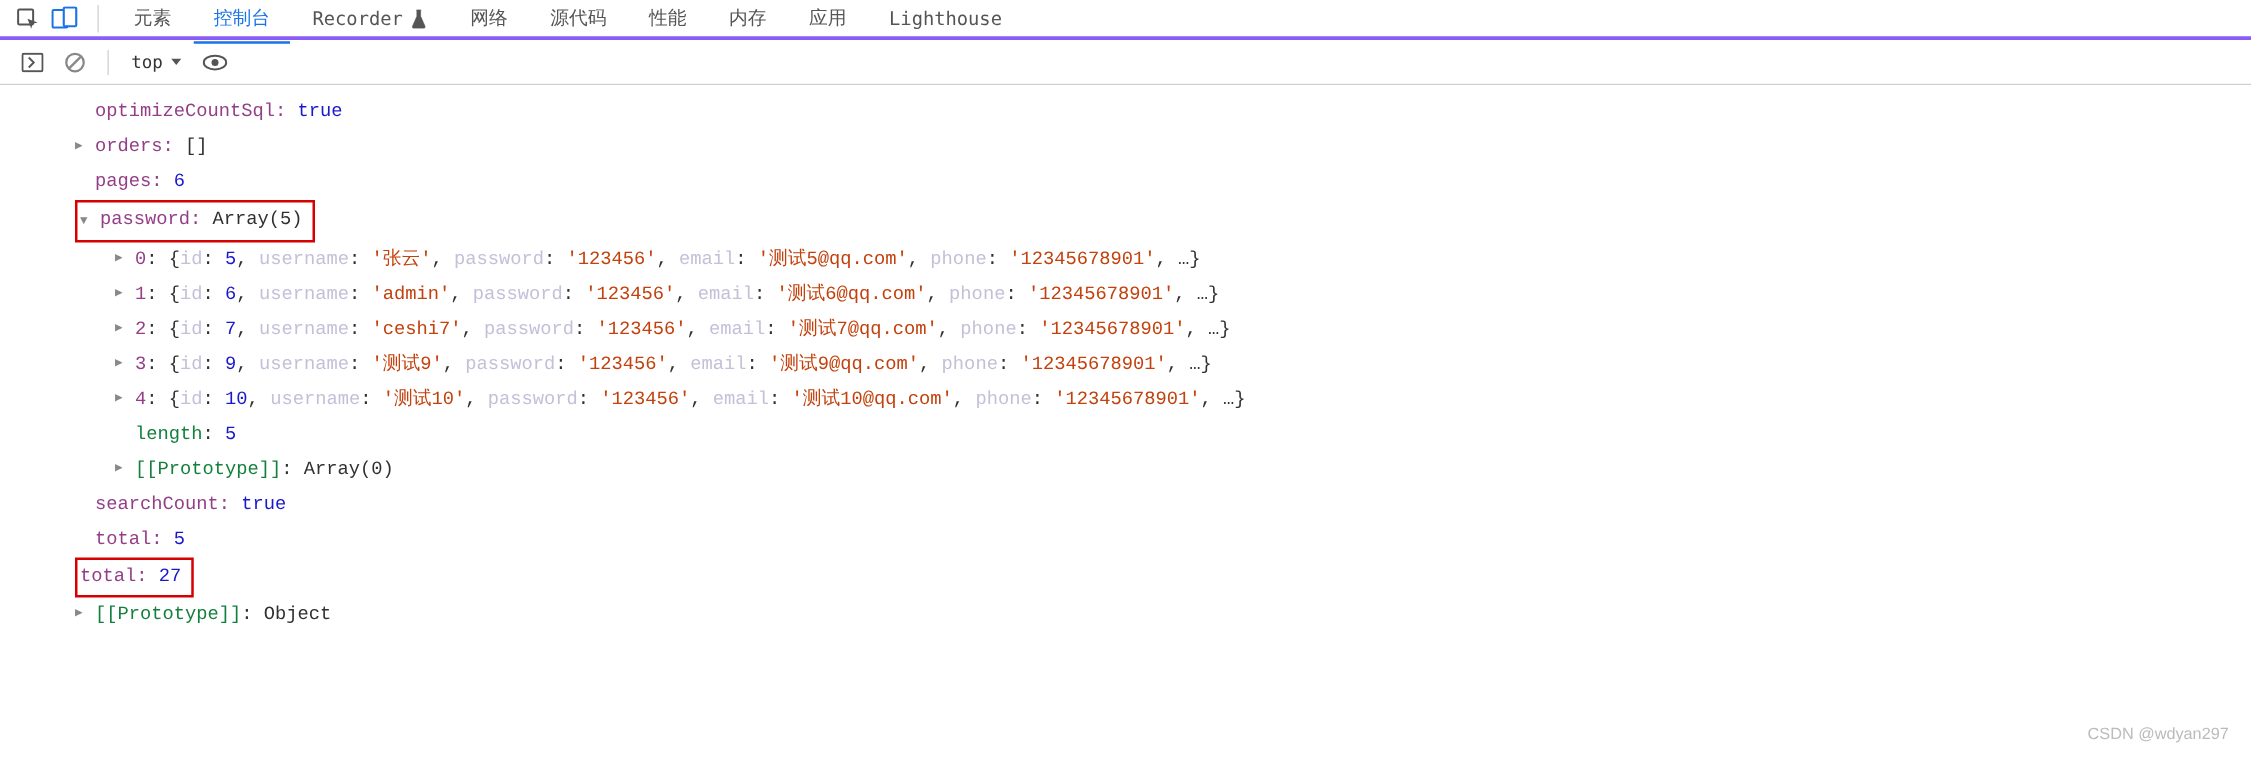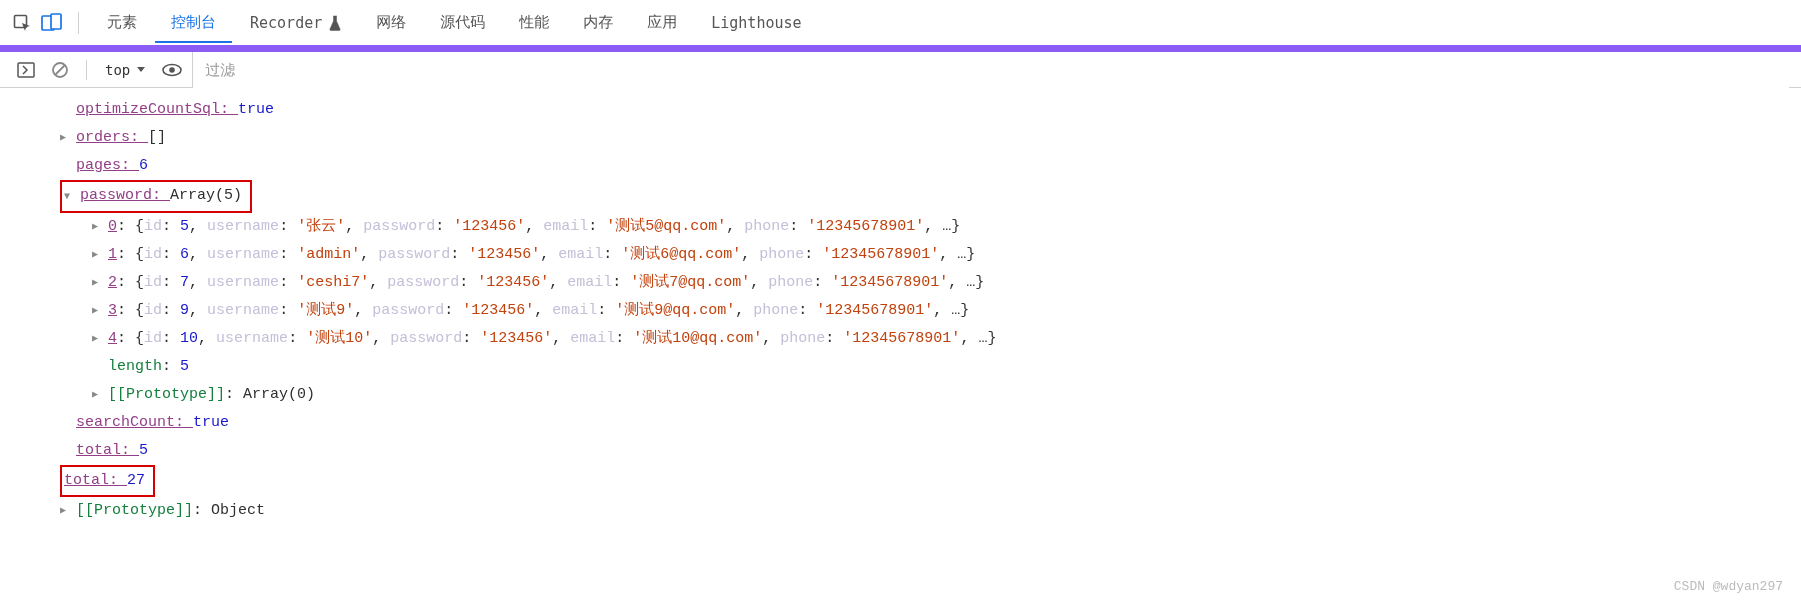--- a/index.html
+++ b/index.html
@@ -7,22 +7,22 @@
       font-family: -apple-system, "Segoe UI", "Microsoft YaHei", "PingFang SC", Consolas, monospace;
       font-size: 14px;
       background: #fff;
       width: 1801px;
       height: 606px;
       overflow: hidden;
     }
     .tabbar {
       display: flex;
       align-items: center;
-      height: 52px;
-      border-bottom: 7px solid #8b5cf6;
+      height: 32px;
+      border-bottom: 3px solid #8b5cf6;
       padding: 14px 8px;
       gap: 2px;
     }
     .tabbar .divider {
       width: 1px;
       height: 22px;
       background: #d0d0d0;
       margin: 0 10px;
     }
     .icon-btn {
@@ -100,34 +100,34 @@
       display: inline-block;
       width: 14px;
       textAlign: center;
       color: #888;
       margin-right: 2px;
       font-size: 10px;
       cursor: pointer;
     }
     .arrow.down { transform: none; }
     .noarrow { display:inline-block; width:16px; }
-    .key { color: #933e87; text-decoration: underline; }
+    .key { color: #933e87; }
     .faint { color: #15803d; }
     .faintkey { color: #c5bfd8; }
     .num { color: #1818cc; }
     .str { color: #c2410c; }
     .plain { color: #303030; }
     .redbox { border: 2.5px solid #d60000; padding: 0px 8px 0px 2px; }
     .watermark {
       position: absolute;
       right: 18px;
       bottom: 12px;
       font-size: 13px;
       color: #bbb;
-      font-family: Liberation Mono, monospace;
+      font-family: Liberation Sans, sans-serif;
     }
     svg { display: block; }
   </style>
 </head>
 <body>
 
 <div class="tabbar">
   <div class="icon-btn">
     <svg width="20" height="20" viewBox="0 0 20 20">
         <rect x="2.5" y="2.5" width="12" height="12" rx="1" fill="none" stroke="#555" stroke-width="1.6"></rect>
@@ -180,21 +180,20 @@
           <path d="M1 1 L5 6 L9 1" fill="#555"></path>
         </svg>
       </span>
   </div>
   <div class="icon-btn">
     <svg width="20" height="14" viewBox="0 0 20 14">
         <ellipse cx="10" cy="7" rx="9" ry="5.5" fill="none" stroke="#555" stroke-width="1.6"></ellipse>
         <circle cx="10" cy="7" r="2.8" fill="#555"></circle>
       </svg>
   </div>
-  <input class="filter-input" placeholder="过滤" style="">
 </div>
 
 <div class="console">
 
   <div class="row indent-1">
     <span class="noarrow"></span><span class="key">optimizeCountSql</span><span class="key">: </span><span class="num">true</span>
   </div>
 
   <div class="row indent-1">
     <span class="arrow">▶</span><span class="key">orders</span><span class="key">: </span><span class="plain">[]</span>

